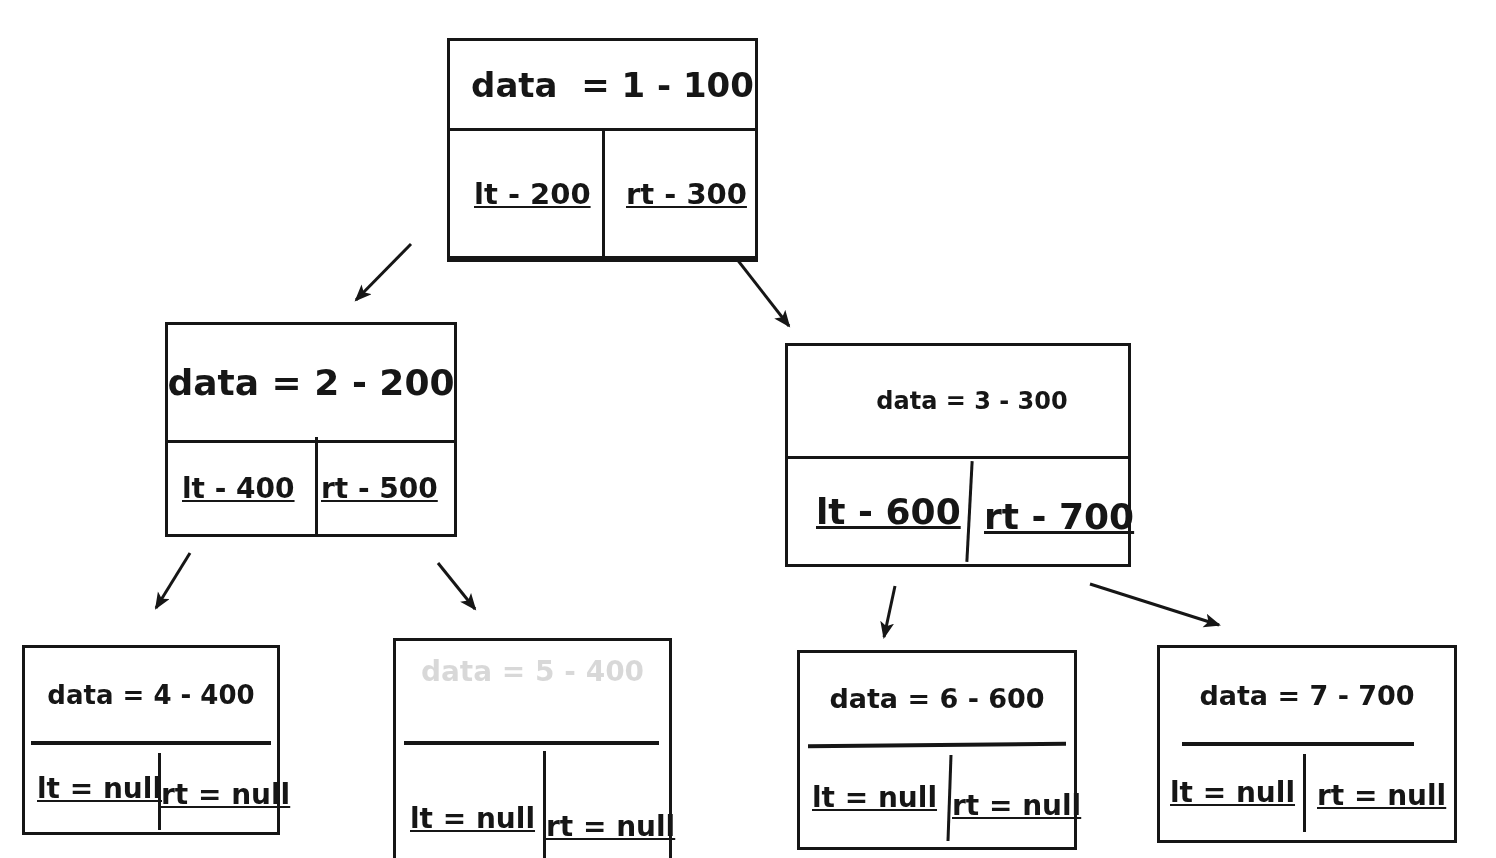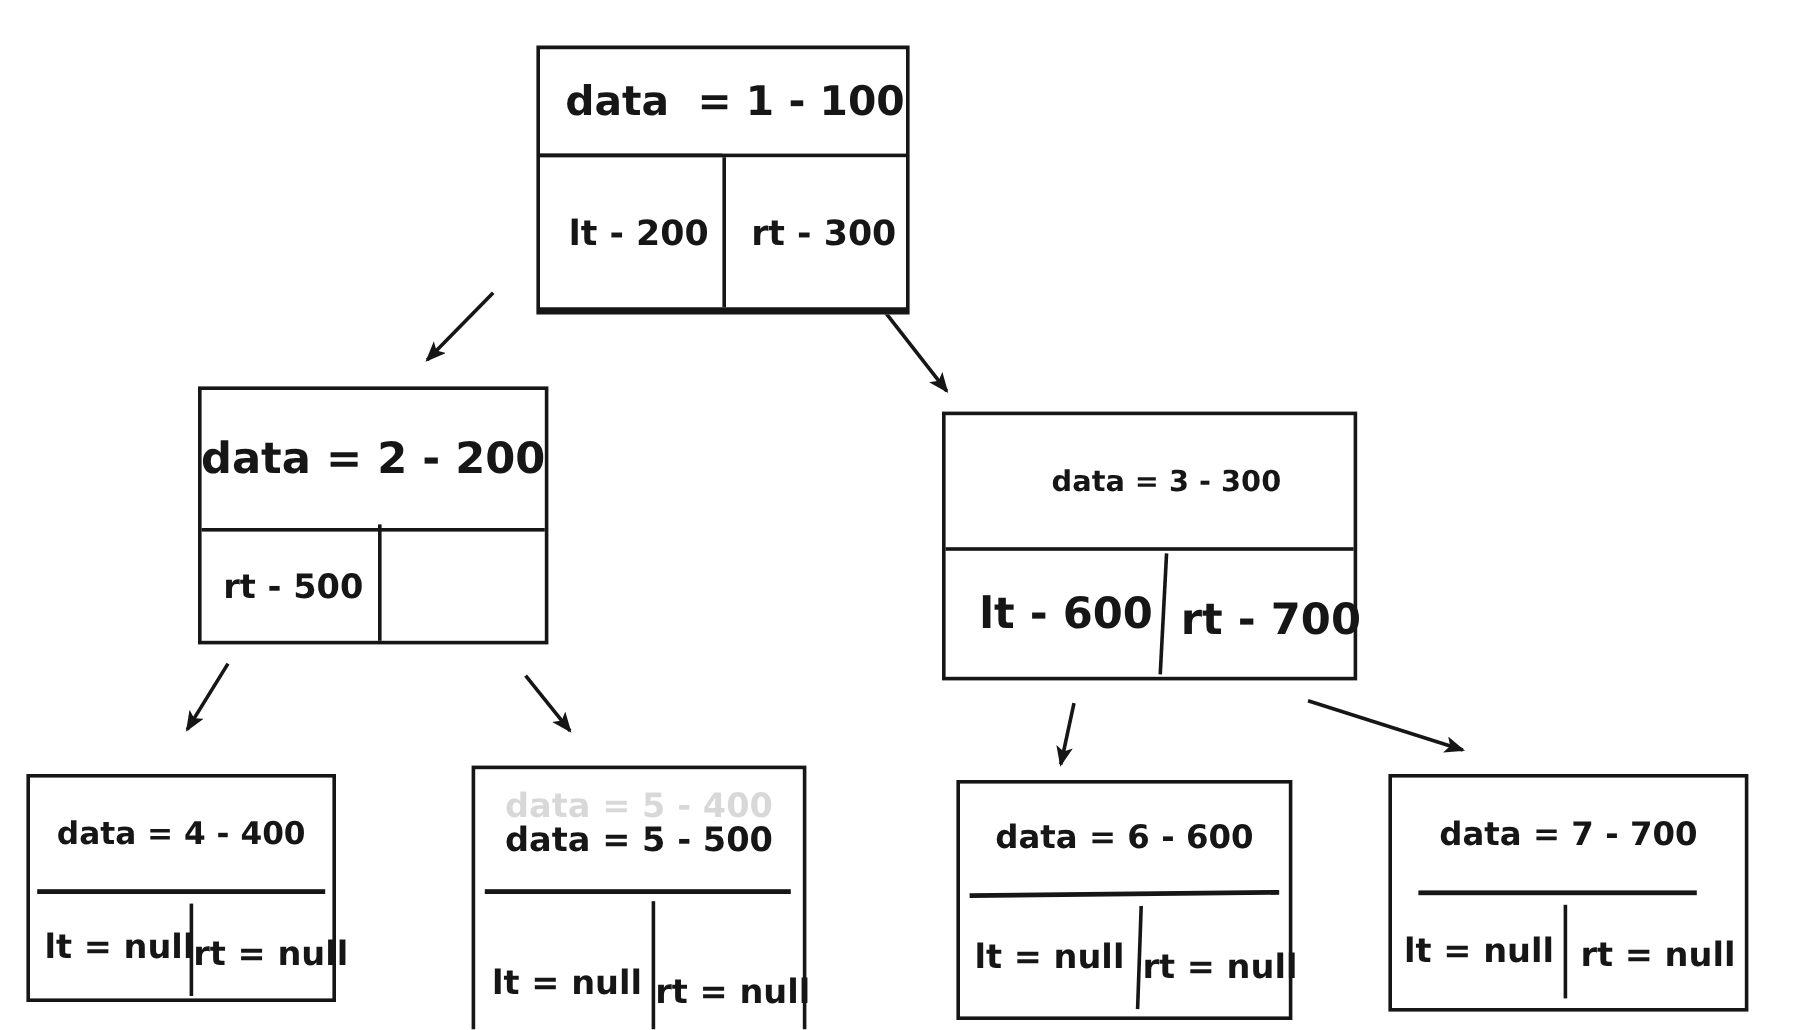--- a/index.html
+++ b/index.html
@@ -26,20 +26,21 @@
     justify-content: center;
     font-weight: bold;
     position: relative;
     flex: 0 0 auto;
   }
   .ptr-row {
     display: flex;
     flex: 1 1 auto;
     position: relative;
     font-weight: bold;
+    text-decoration: underline;
   }
   .cell {
     display: flex;
     align-items: center;
     box-sizing: border-box;
     white-space: nowrap;
   }
   .lt-cell { flex: 0 0 auto; }
   .rt-cell { flex: 1 1 auto; }
   .vdivider {
@@ -99,22 +100,25 @@
         <span>rt - 300</span>
       </div>
     </div>
   </div>
 
   <div class="node" style="left:165px; top:322px; width:292px; height:215px;">
     <div class="data-row" style="height:115px; border-bottom:3px solid #161616; font-size:36px;">
       <span class="pre">data = 2 - 200</span>
     </div>
     <div class="ptr-row" style="font-size:28px;">
+      <div class="cell lt-cell" style="width:147px; padding-left:14px;">
+        <span>lt - 400</span>
+      </div>
       <div class="vdivider" style="left:147px; top:-6px; bottom:0; width:2.5px;"></div>
-      <div class="cell rt-cell" style="padding-left:18px;">
+      <div class="cell rt-cell" style="padding-left:6px;">
         <span>rt - 500</span>
       </div>
     </div>
   </div>
 
   <div class="node" style="left:785px; top:343px; width:346px; height:224px;">
     <div class="data-row" style="height:110px; border-bottom:3px solid #161616; font-size:24px;padding-left:28px;">
       <span class="pre">data = 3 - 300</span>
     </div>
     <div class="ptr-row" style="font-size:36px;">
@@ -140,21 +144,20 @@
       <div class="vdivider" style="left:133px; top:8px; bottom:2px; width:2.5px;"></div>
       <div class="cell rt-cell" style="padding-left:3px; overflow:visible;">
         <span style="position:relative; top:6px;">rt = null</span>
       </div>
     </div>
   </div>
 
   <div class="node" style="left:393px; top:638px; width:279px; height:256px;">
     <div class="data-row" style="height:100px; font-size:28px;">
       <span class="ghost">data = 5 - 400</span>
-      <span class="pre" style="position:relative; top:8px;">data = 5 - 500</span>
     </div>
     <div class="hdivider" style="margin:0 10px 0 8px;"></div>
     <div class="ptr-row" style="font-size:28px;">
       <div class="cell lt-cell" style="width:147px; padding-left:14px;">
         <span>lt = null</span>
       </div>
       <div class="vdivider" style="left:147px; top:6px; bottom:8px; width:2.5px;"></div>
       <div class="cell rt-cell" style="padding-left:3px;">
         <span style="position:relative; top:8px;">rt = null</span>
       </div>

